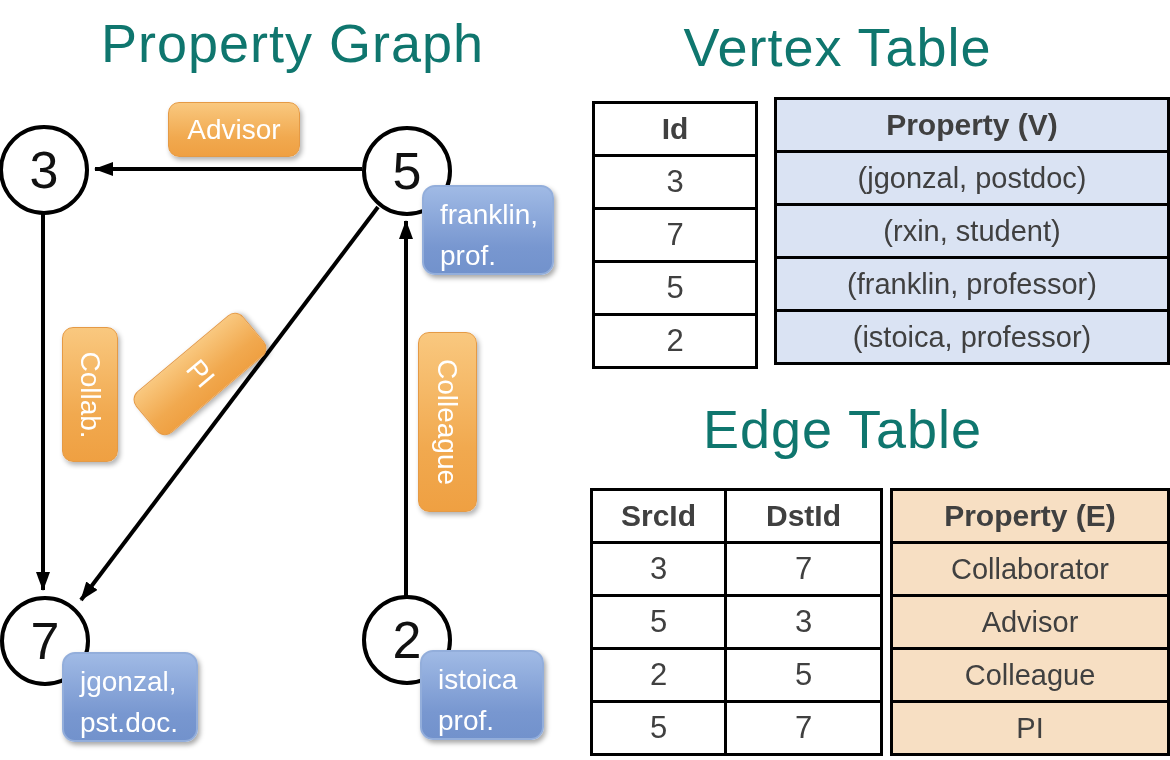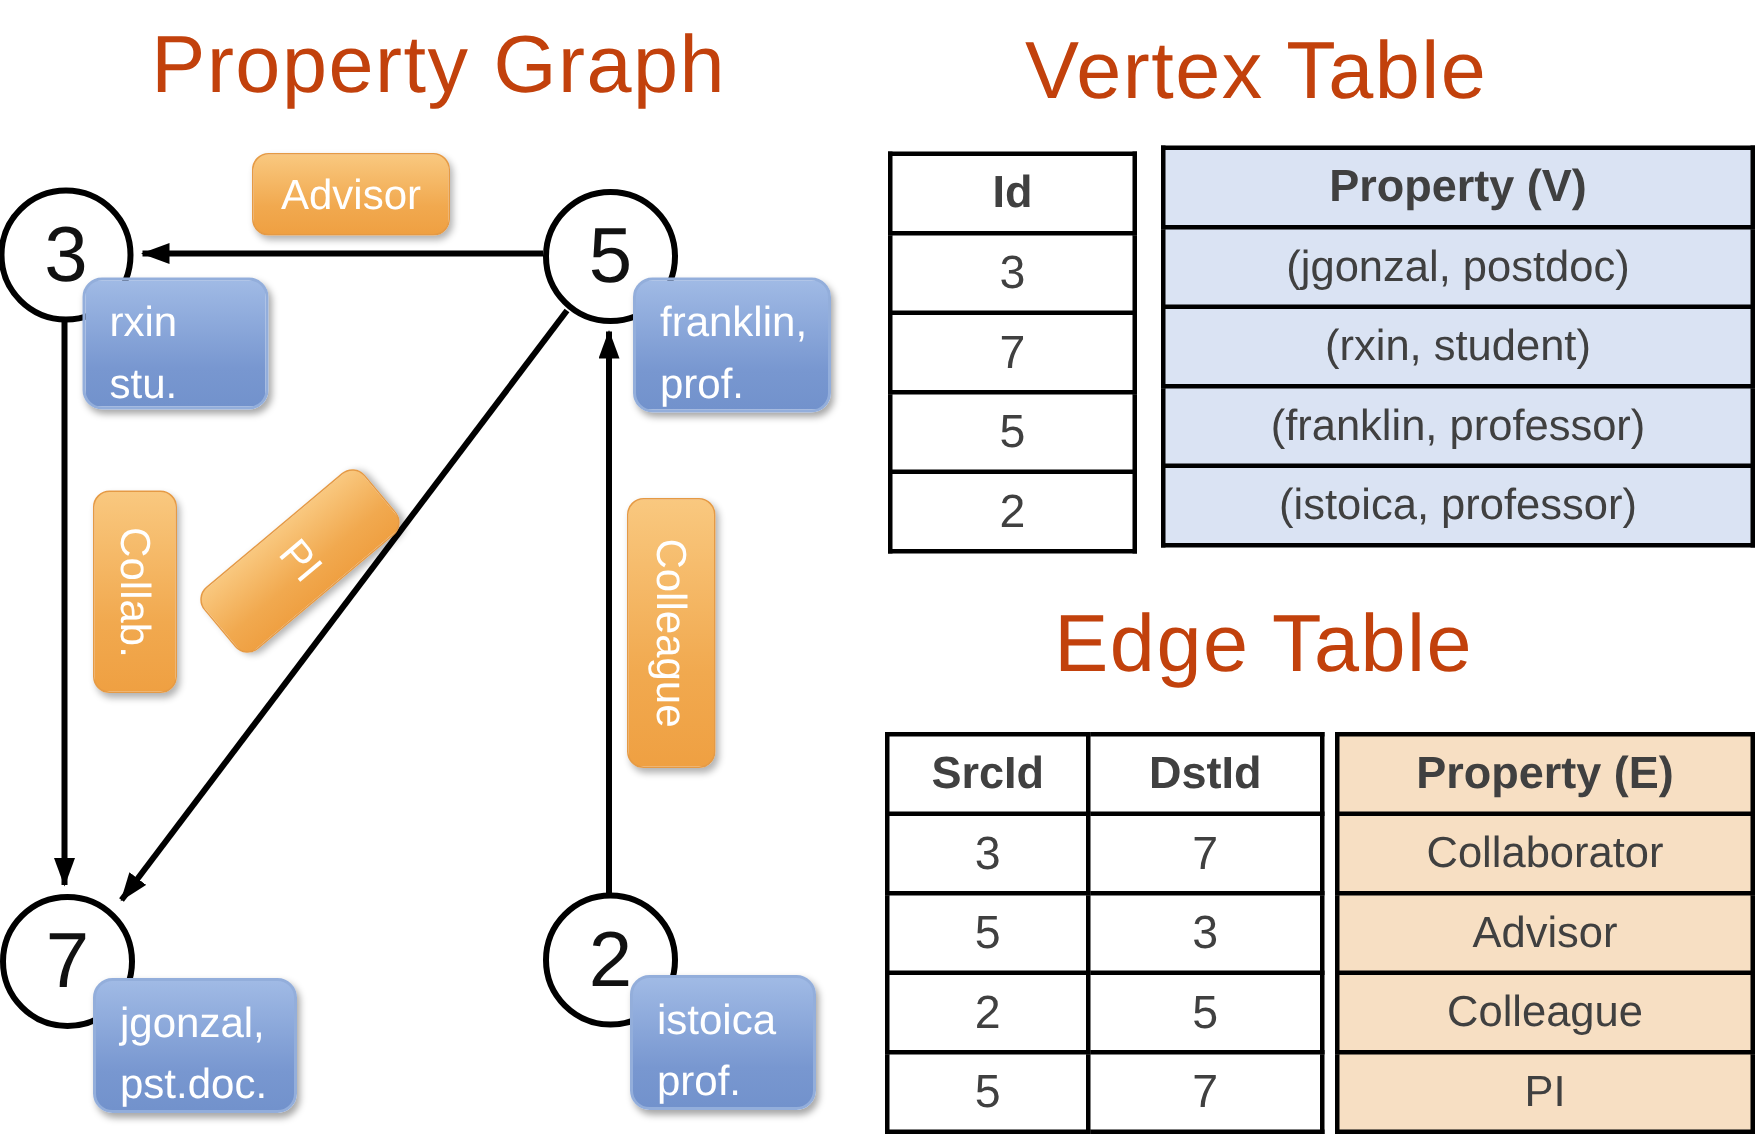--- a/index.html
+++ b/index.html
@@ -2,21 +2,21 @@
 <html><head>
 <meta charset="utf-8">
 <style>
   html,body{margin:0;padding:0;background:#fff;}
   .canvas{
     position:relative;width:1170px;height:760px;background:#ffffff;
     overflow:hidden;font-family:"Liberation Sans", sans-serif;color:#111;
   }
   .big-title{
     position:absolute;text-align:center;font-size:54px;font-weight:400;
-    letter-spacing:1px;color:#c2410c;white-space:nowrap;
+    letter-spacing:1px;color:#0f766e;white-space:nowrap;
   }
   
   svg.edges{position:absolute;left:0;top:0;z-index:1;}
   .node{
     position:absolute;width:90px;height:90px;box-sizing:border-box;
     border:4px solid #000;border-radius:50%;background:#fff;z-index:3;
     display:flex;align-items:center;justify-content:center;
     font-size:52px;font-weight:400;color:#111;
   }
   .vbox{
@@ -82,24 +82,20 @@
   <div class="node" style="left:362px;top:126px;">
     <span>5</span>
   </div>
   <div class="node" style="left:0px;top:596px;">
     <span>7</span>
   </div>
   <div class="node" style="left:362px;top:595px;">
     <span>2</span>
   </div>
 
-  <div class="vbox" style="left:55px;top:185px;width:124px;height:88px;">
-    <div>rxin</div>
-    <div>stu.</div>
-  </div>
   <div class="vbox" style="left:422px;top:185px;width:132px;height:90px;">
     <div>franklin,</div>
     <div>prof.</div>
   </div>
   <div class="vbox" style="left:62px;top:652px;width:136px;height:90px;">
     <div>jgonzal,</div>
     <div>pst.doc.</div>
   </div>
   <div class="vbox" style="left:420px;top:650px;width:124px;height:90px;">
     <div>istoica</div>

